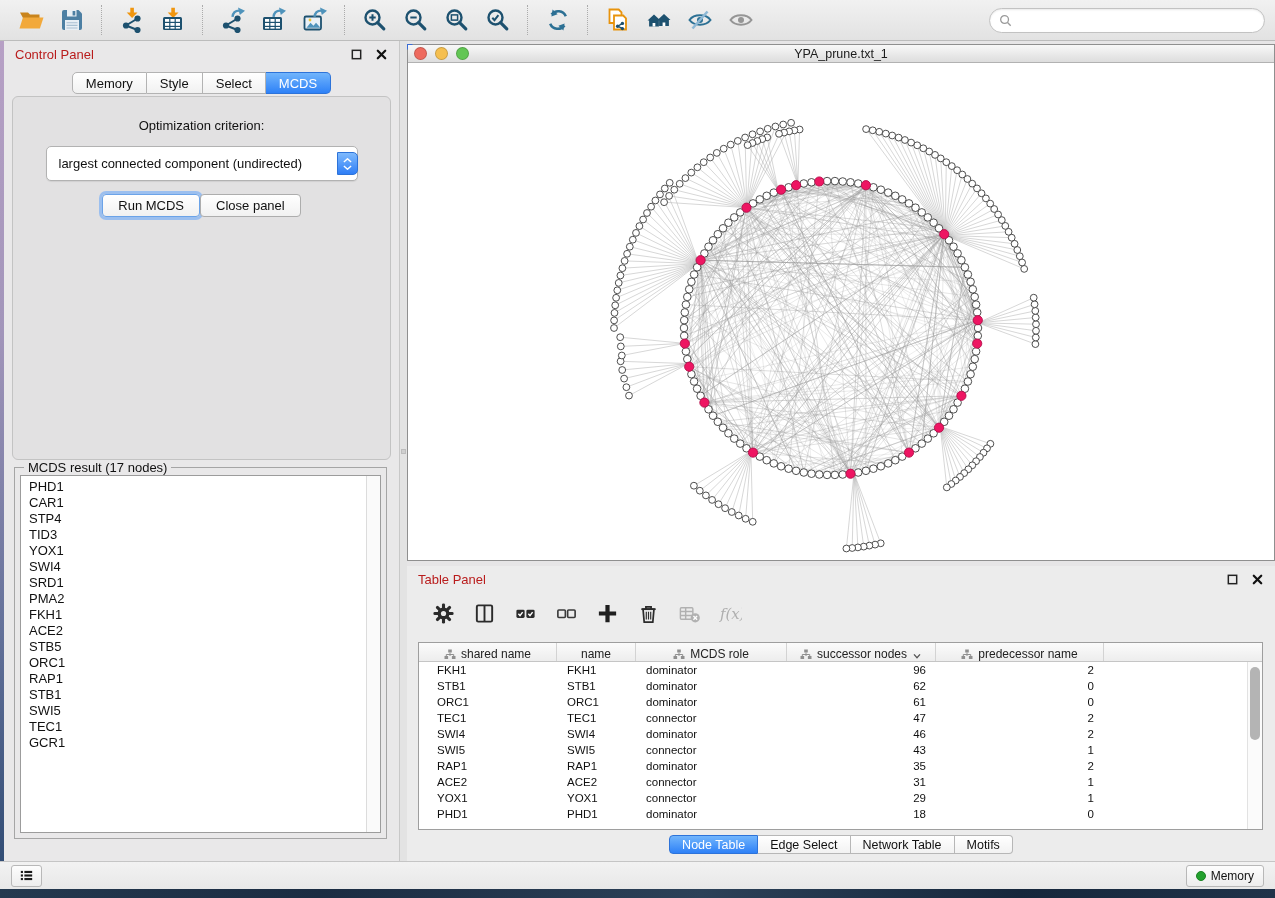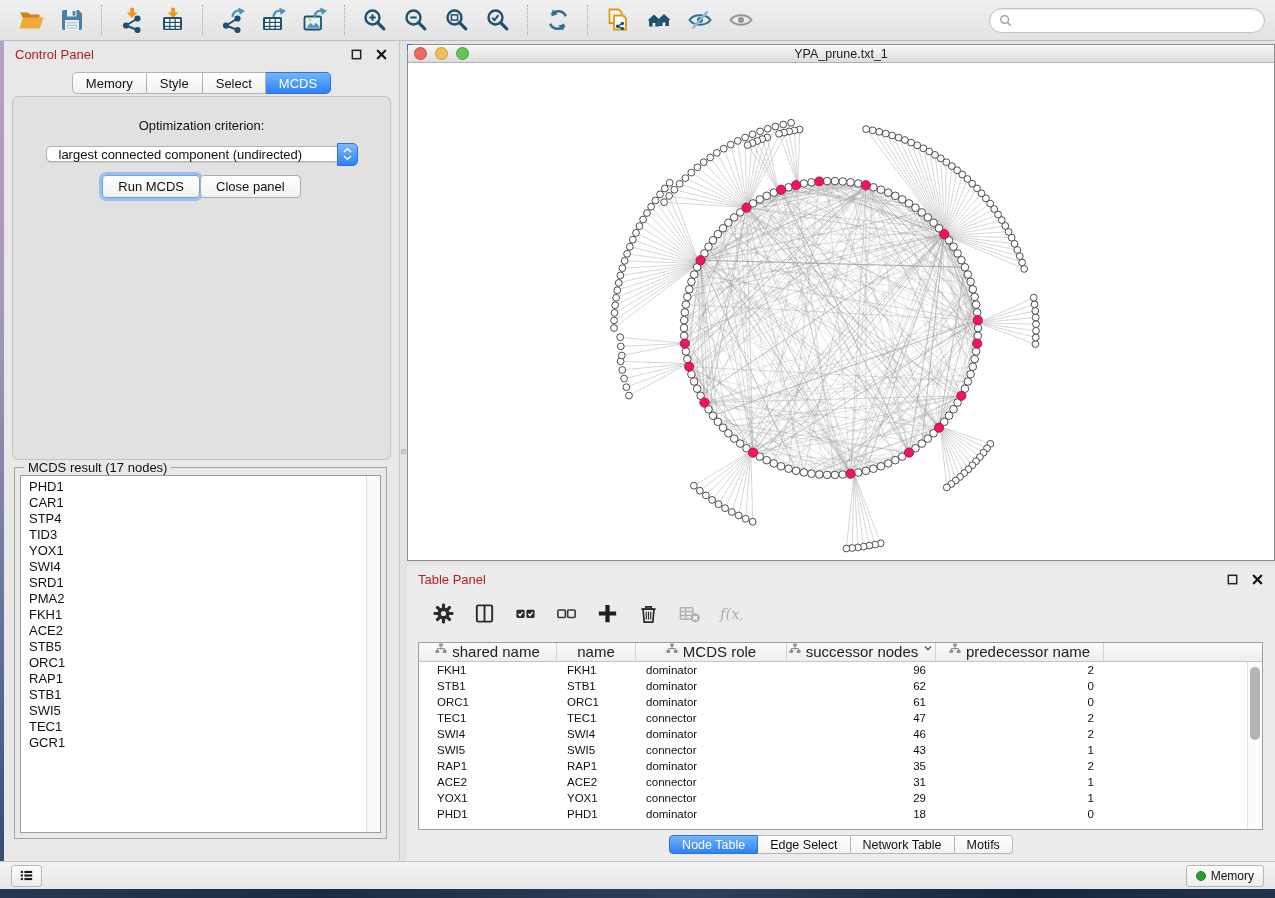--- a/index.html
+++ b/index.html
@@ -39,21 +39,21 @@
   .cp-tabs { display:flex; justify-content:center; margin-top:5px; position:relative; z-index:2; }
   .cp-tab { height:22px; padding:0 13px; background:linear-gradient(#ffffff,#f1f1f1);
     border:1px solid #b3b3b3; border-left:none; font-size:13px; color:#111;
     display:flex; align-items:center; cursor:default; }
   .cp-tab:first-child { border-left:1px solid #b3b3b3; border-radius:5px 0 0 5px; }
   .cp-tab:last-child { border-radius:0 5px 5px 0; }
   .cp-tab.active { background:linear-gradient(#71b5fc,#2e81f7); border-color:#2d73d9; color:#fff; }
   .cp-body { position:absolute; left:8px; right:8px; top:55px; height:364px;
     background:#e2e1e2; border:1px solid #c3c3c3; border-radius:6px; }
   .opt-label { text-align:center; margin-top:21px; font-size:13px; color:#111; }
-  .select { margin:13px auto 0; width:312px; height:16px; background:#fff;
+  .select { margin:13px auto 0; width:312px; height:35px; background:#fff;
     border:1px solid #b2b2b2; border-radius:5px; display:flex; align-items:center;
     font-size:13px; box-shadow:0 1px 1px rgba(0,0,0,.08); }
   .select-text { padding-left:12px; flex:1; white-space:nowrap; overflow:hidden; color:#111; }
   .select-stepper { width:21px; height:23px; margin:-1px -1px -1px 0; border-radius:0 5px 5px 0;
     background:linear-gradient(#7fbafd,#2f7ef6); display:flex; flex-direction:column;
     align-items:center; justify-content:center; gap:2px; border:1px solid #2d73d9; }
   .btn-row { display:flex; justify-content:center; margin-top:13px; }
   .mac-btn { height:23px; padding:0 15px; background:linear-gradient(#ffffff,#f1f1f1);
     border:1px solid #adadad; border-radius:4px; font-size:13px; color:#111; }
   .mac-btn.focused { box-shadow:0 0 0 3px rgba(108,168,248,.6); border-color:#6ba3e8; }
@@ -82,22 +82,22 @@
   
   .table-panel { position:absolute; left:407px; top:566px; width:868px; bottom:28px; background:#ececec; }
   .tp-toolbar { margin:3px 10px 0; display:flex; align-items:center; gap:15px; padding-left:13px; height:36px; }
   .tp-btn { width:26px; height:26px; background:none; border:none; padding:0;
     display:flex; align-items:center; justify-content:center; }
   .tp-btn svg { width:23px; height:23px; }
   .tp-table { position:absolute; left:11px; right:12px; top:76px; bottom:31px; background:#fff;
     border:1px solid #9e9e9e; display:flex; flex-direction:column; }
   .tbl-header { height:19px; display:flex; background:linear-gradient(#fbfbfb,#ededed);
     border-bottom:1px solid #c5c5c5; flex:none; }
-  .tbl-col { display:flex; align-items:flex-start; justify-content:center; gap:5px;
-    font-size:15px; color:#222; border-right:1px solid #d3d3d3; flex:none; }
+  .tbl-col { display:flex; align-items:flex-end; justify-content:center; gap:5px;
+    font-size:12px; color:#222; border-right:1px solid #d3d3d3; flex:none; }
   .tbl-col svg { flex:none; }
   .tbl-body { flex:1; position:relative; overflow:hidden; }
   .tbl-row { height:16px; display:flex; align-items:center; font-size:11.5px; color:#111; }
   .tbl-cell { padding:0 10px; flex:none; white-space:nowrap; overflow:hidden; }
   .tbl-cell.first { padding-left:18px; }
   .tbl-cell.num { text-align:right; }
   .tbl-scroll { position:absolute; right:0; top:0; bottom:0; width:15px;
     background:#fbfbfb; border-left:1px solid #e2e2e2; }
   .tbl-thumb { position:absolute; left:2px; right:2px; top:5px; height:73px;
     background:#b4b4b4; border-radius:6px; }

